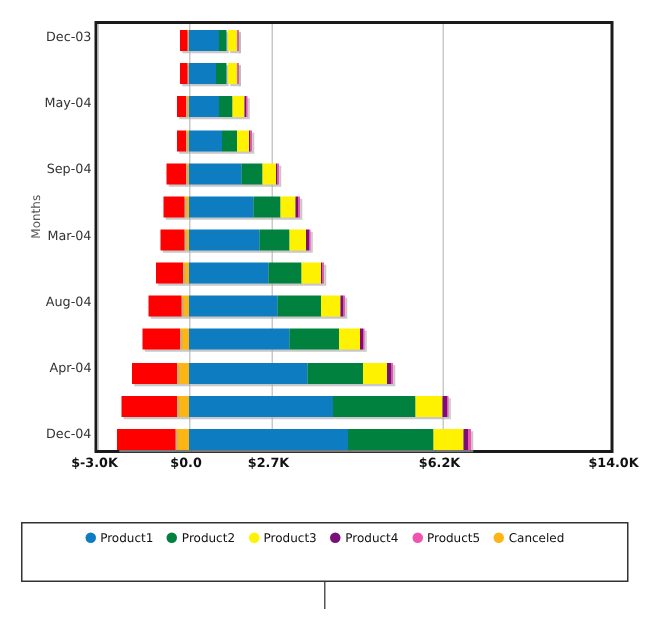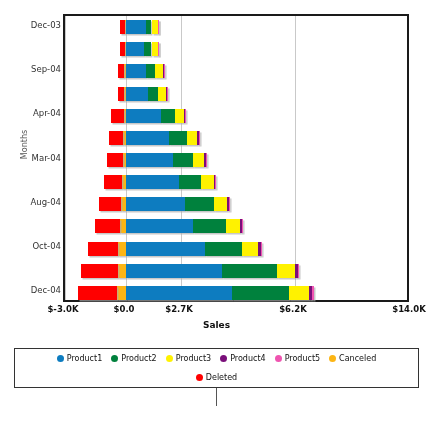--- a/index.html
+++ b/index.html
@@ -46,25 +46,25 @@
 </style>
 </head>
 <body>
 
 <div id="root">
 
   <div class="ylabel-rot">Months</div>
 
   <div class="ytick-wrap" id="yticks">
       <div class="ytick" style="top: 5.57692px;">Dec-03</div>
-      <div class="ytick" style="top: 49.8846px;">Sep-04</div>
-      <div class="ytick" style="top: 94.1923px;">Apr-04</div>
+      <div class="ytick" style="top: 49.8846px;">May-04</div>
+      <div class="ytick" style="top: 94.1923px;">Sep-04</div>
       <div class="ytick" style="top: 138.5px;">Mar-04</div>
       <div class="ytick" style="top: 182.808px;">Aug-04</div>
-      <div class="ytick" style="top: 227.115px;">Oct-04</div>
+      <div class="ytick" style="top: 227.115px;">Apr-04</div>
       <div class="ytick" style="top: 271.423px;">Dec-04</div>
     </div>
 
   <div class="plot-frame">
     <div id="grid">
         <div class="gridline" style="left: 0px;"></div>
         <div class="gridline" style="left: 61.0588px;"></div>
         <div class="gridline" style="left: 116.012px;"></div>
         <div class="gridline" style="left: 229.988px;"></div>
       </div>
@@ -189,21 +189,20 @@
       </div>
   </div>
 
   <div id="xticks">
       <div class="xtick" style="left: 63px;">$-3.0K</div>
       <div class="xtick" style="left: 124.059px;">$0.0</div>
       <div class="xtick" style="left: 179.012px;">$2.7K</div>
       <div class="xtick" style="left: 292.988px;">$6.2K</div>
       <div class="xtick" style="left: 409px;">$14.0K</div>
     </div>
-  <div class="xtitle">Sales</div>
 
   <div class="legend-box">
     <div class="legend-row" id="legend-row-1">
         <div class="legend-item">
           <span class="legend-dot" style="background: rgb(13, 124, 192);"></span>
           <span>Product1</span>
         </div>
         <div class="legend-item">
           <span class="legend-dot" style="background: rgb(0, 129, 61);"></span>
           <span>Product2</span>
@@ -218,23 +217,17 @@
         </div>
         <div class="legend-item">
           <span class="legend-dot" style="background: rgb(239, 84, 176);"></span>
           <span>Product5</span>
         </div>
         <div class="legend-item">
           <span class="legend-dot" style="background: rgb(252, 181, 20);"></span>
           <span>Canceled</span>
         </div>
       </div>
-    <div class="legend-row" id="legend-row-2">
-        <div class="legend-item">
-          <span class="legend-dot" style="background: rgb(255, 0, 0);"></span>
-          <span>Deleted</span>
-        </div>
-      </div>
   </div>
 
   <div class="callout-line"></div>
 
 </div>
 
 </body></html>

